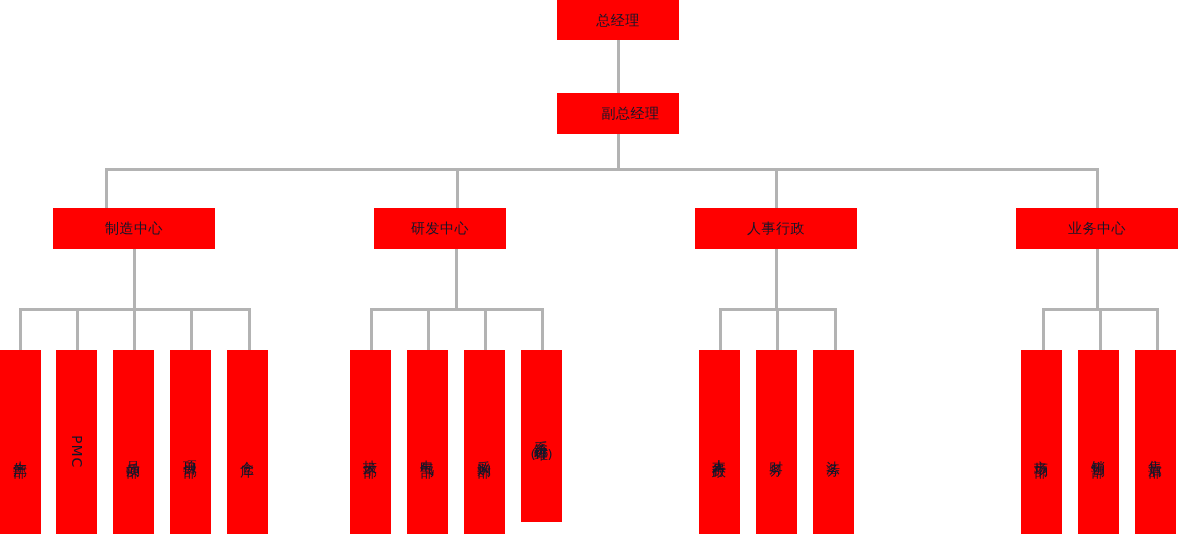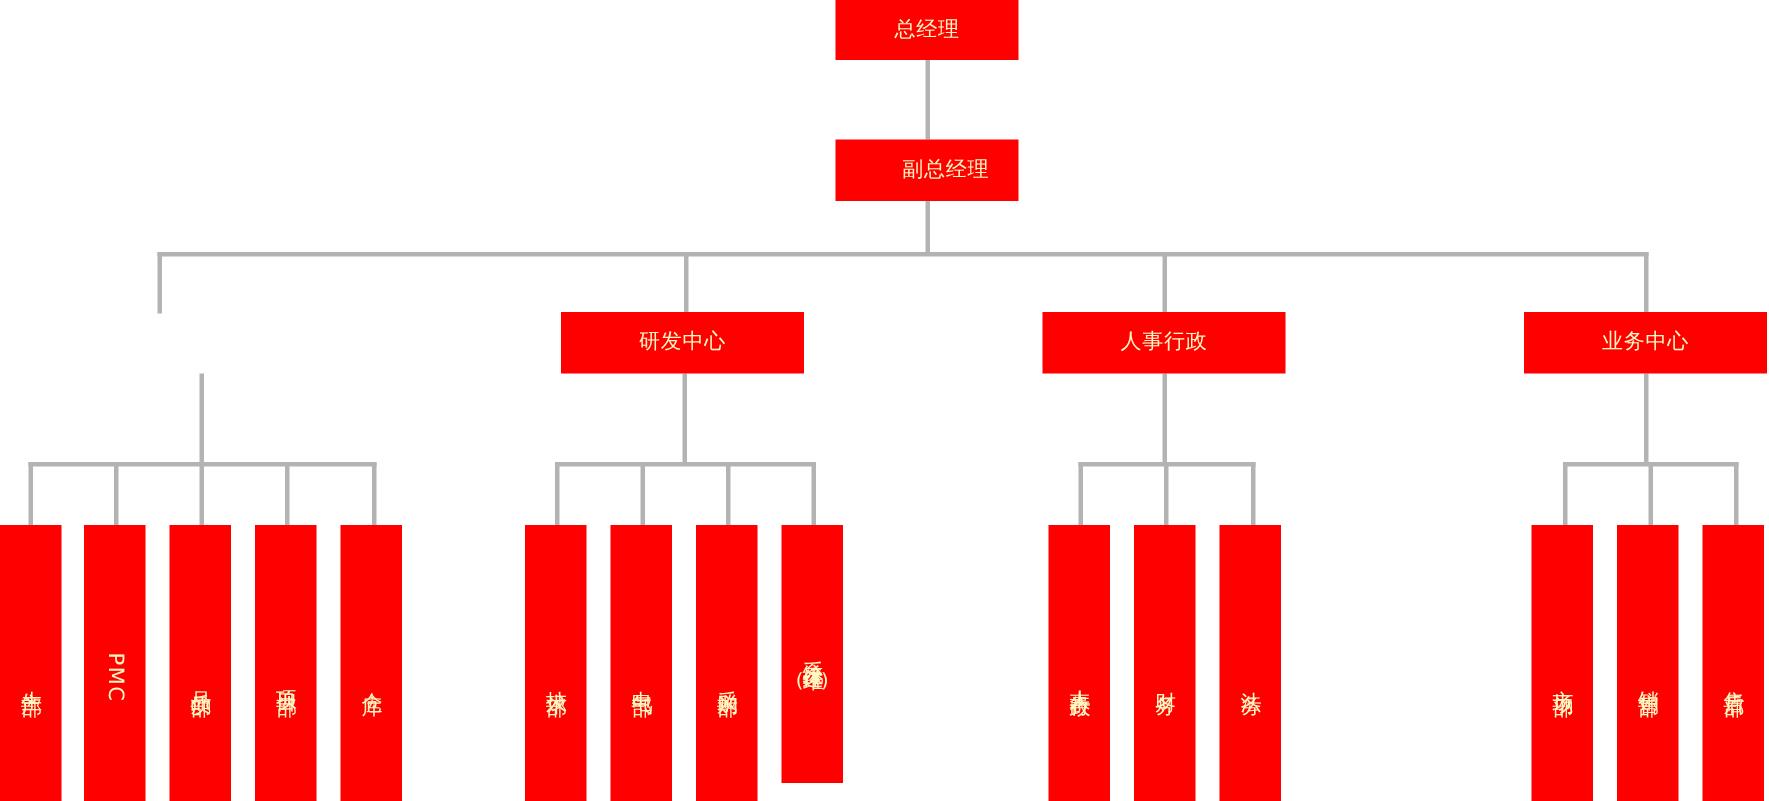--- a/index.html
+++ b/index.html
@@ -17,21 +17,21 @@
   #chart {
     position: relative;
     width: 1179px;
     height: 534px;
     background: #ffffff;
   }
   
   .node {
     position: absolute;
     background: #ff0000;
-    color: #fef9c3;
+    color: #0f172a;
     box-sizing: border-box;
     display: flex;
     align-items: center;
     justify-content: center;
     text-align: center;
     line-height: 1.18;
   }
   .node.h {           
     font-size: 14px;
     letter-spacing: 0.5px;
@@ -120,21 +120,24 @@
   <div class="vline" style="left:1156px; top:308px; height:44px;"></div>
 
   <div class="node h" style="left:557px; top:0px; width:122px; height:40px;">
     <span>总经理</span>
   </div>
 
   <div class="node h" style="left:557px; top:93px; width:122px; height:41px;padding-left:25px;">
     <span>副总经理</span>
   </div>
 
-  <div class="node h" style="left:374px; top:208px; width:162px; height:41px;text-align:center;">
+  <div class="node h" style="left:53px; top:208px; width:162px; height:41px;">
+    <span>制造中心</span>
+  </div>
+  <div class="node h" style="left:374px; top:208px; width:132px; height:41px;text-align:center;">
     <span>研发中心</span>
   </div>
   <div class="node h" style="left:695px; top:208px; width:162px; height:41px;">
     <span>人事行政</span>
   </div>
   <div class="node h" style="left:1016px; top:208px; width:162px; height:41px;align-items:center;">
     <span>业务中心</span>
   </div>
 
   <div class="node v" style="left:0px; top:350px; width:41px; height:184px;">

